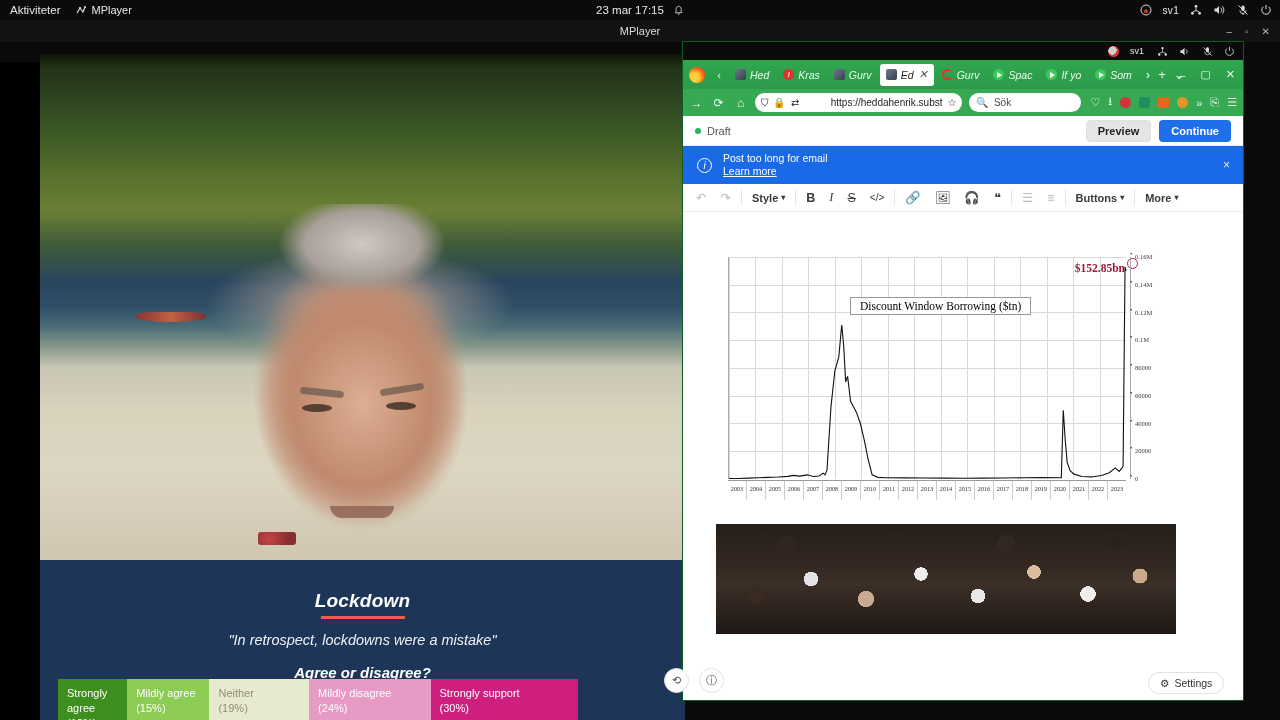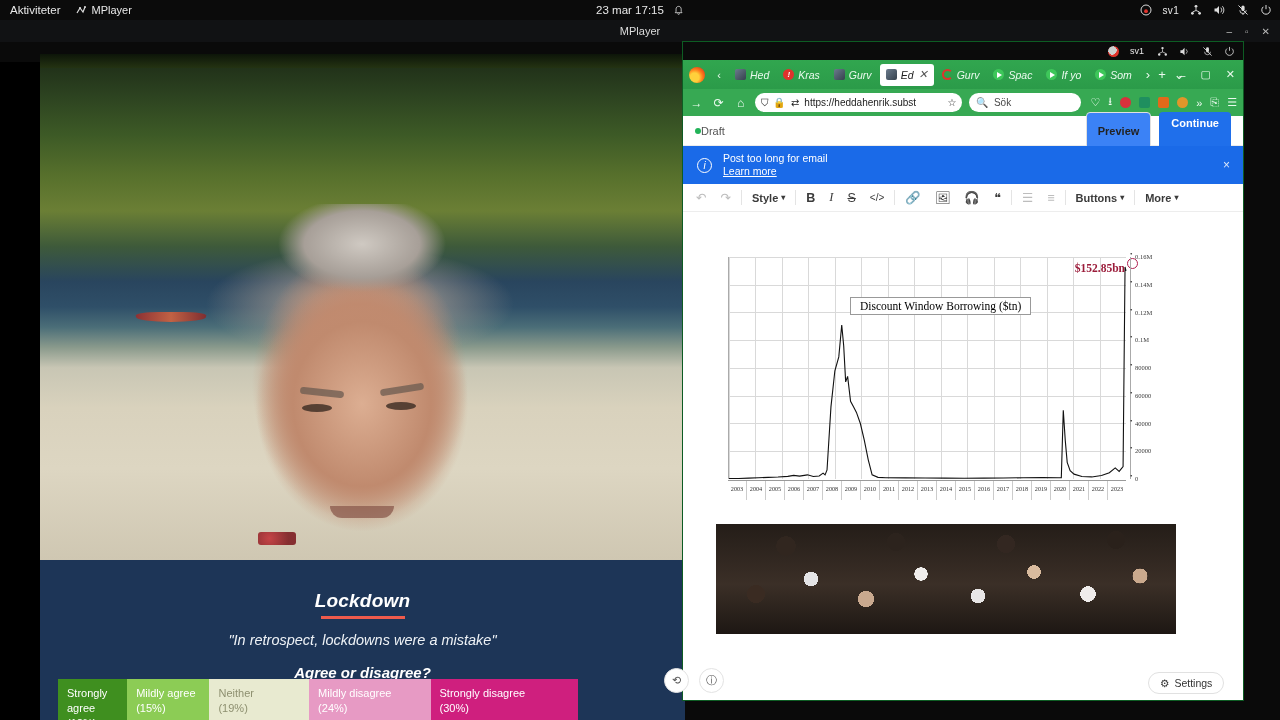--- a/index.html
+++ b/index.html
@@ -175,41 +175,41 @@
   .ff-navbar {
     height: 27px; background: #37a953;
     display: flex; align-items: center; gap: 7px; padding: 0 6px;
   }
   .ff-navicon { color: #eafaee; font-size: 12px; width: 15px; text-align:center; }
   .ff-urlbar {
     flex: 1 1 auto; max-width: 258px; height: 19px; background: #fff; border-radius: 10px;
     display: flex; align-items: center; gap: 5px; padding: 0 6px; font-size: 10px; color: #1c1c1c;
     overflow: hidden; white-space: nowrap;
   }
-  .ff-urltext { flex:1; overflow:hidden; text-overflow: clip; }
+  .ff-urltext { flex:1; overflow:hidden; text-overflow: clip; text-align: right; }
   .ff-searchbar {
     width: 112px; height: 19px; background: #fff; border-radius: 10px;
     display: flex; align-items: center; gap: 5px; padding: 0 7px; font-size: 10px; color: #4a4a4a;
   }
   .ff-extras { display: flex; align-items: center; gap: 8px; margin-left: 2px; }
   .ff-extras i { font-style: normal; font-size: 11px; color: #eafaee; }
   .dot-ext { width: 11px; height: 11px; border-radius: 50%; display:inline-block; }
 
   
   .page { position: absolute; left: 0; top: 74px; width: 560px; height: 584px; background: #fff; }
   .sub-topbar {
     height: 30px; display: flex; align-items: center; padding: 0 12px;
     border-bottom: 1px solid #ececec;
   }
-  .draft { display:flex; align-items:center; gap:0; font-size: 11px; color: #555; }
+  .draft { display:flex; align-items:center; gap:6px; font-size: 11px; color: #555; }
   .draft-dot { width: 6px; height: 6px; border-radius: 50%; background: #22b358; }
   .sub-actions { margin-left: auto; display: flex; gap: 8px; }
   .btn-preview {
-    font-size: 11px; font-weight: bold; color: #222; background: #3b82f6;
-    border: 1px solid #e0e0e0; border-radius: 4px; padding: 12px 11px;
+    font-size: 11px; font-weight: bold; color: #222; background: #e5e5e5;
+    border: 1px solid #e0e0e0; border-radius: 4px; padding: 4px 11px;
   }
   .btn-continue {
     font-size: 11px; font-weight: bold; color: #fff; background: #1f6feb;
     border-radius: 4px; padding: 5px 12px;
   }
   .banner {
     height: 38px; background: #1a6ae8; color: #fff; display: flex; align-items: center;
     padding: 0 14px; gap: 11px; position: relative;
   }
   .banner-i {
@@ -402,21 +402,21 @@
       <div class="cap-ask">Agree or disagree?</div>
       <div class="cap-natlabel">National result:</div>
     </div>
   </div>
 
   <div class="poll" id="poll">
       <div class="poll-seg" style="background: rgb(63, 143, 31); color: rgb(255, 255, 255); flex: 12 1 0%;"><b>Strongly agree</b><span>(12%)</span></div>
       <div class="poll-seg" style="background: rgb(140, 204, 85); color: rgb(255, 255, 255); flex: 15 1 0%;"><b>Mildly agree</b><span>(15%)</span></div>
       <div class="poll-seg" style="background: rgb(232, 234, 208); color: rgb(142, 144, 112); flex: 19 1 0%;"><b>Neither</b><span>(19%)</span></div>
       <div class="poll-seg" style="background: rgb(231, 154, 196); color: rgb(255, 255, 255); flex: 24 1 0%;"><b>Mildly disagree</b><span>(24%)</span></div>
-      <div class="poll-seg" style="background: rgb(207, 31, 126); color: rgb(255, 255, 255); flex: 30 1 0%;"><b>Strongly disagree</b><span>(30%)</span></div>
+      <div class="poll-seg" style="background: rgb(207, 31, 126); color: rgb(255, 255, 255); flex: 30 1 0%;"><b>Strongly support</b><span>(30%)</span></div>
     </div>
 
 </div>
 
 <div class="ff-win">
 
   <div class="ff-osbar">
     <span class="ff-rec"></span>
     <span class="kb">sv1</span>
     <svg width="11" height="11" viewBox="0 0 12 12">

